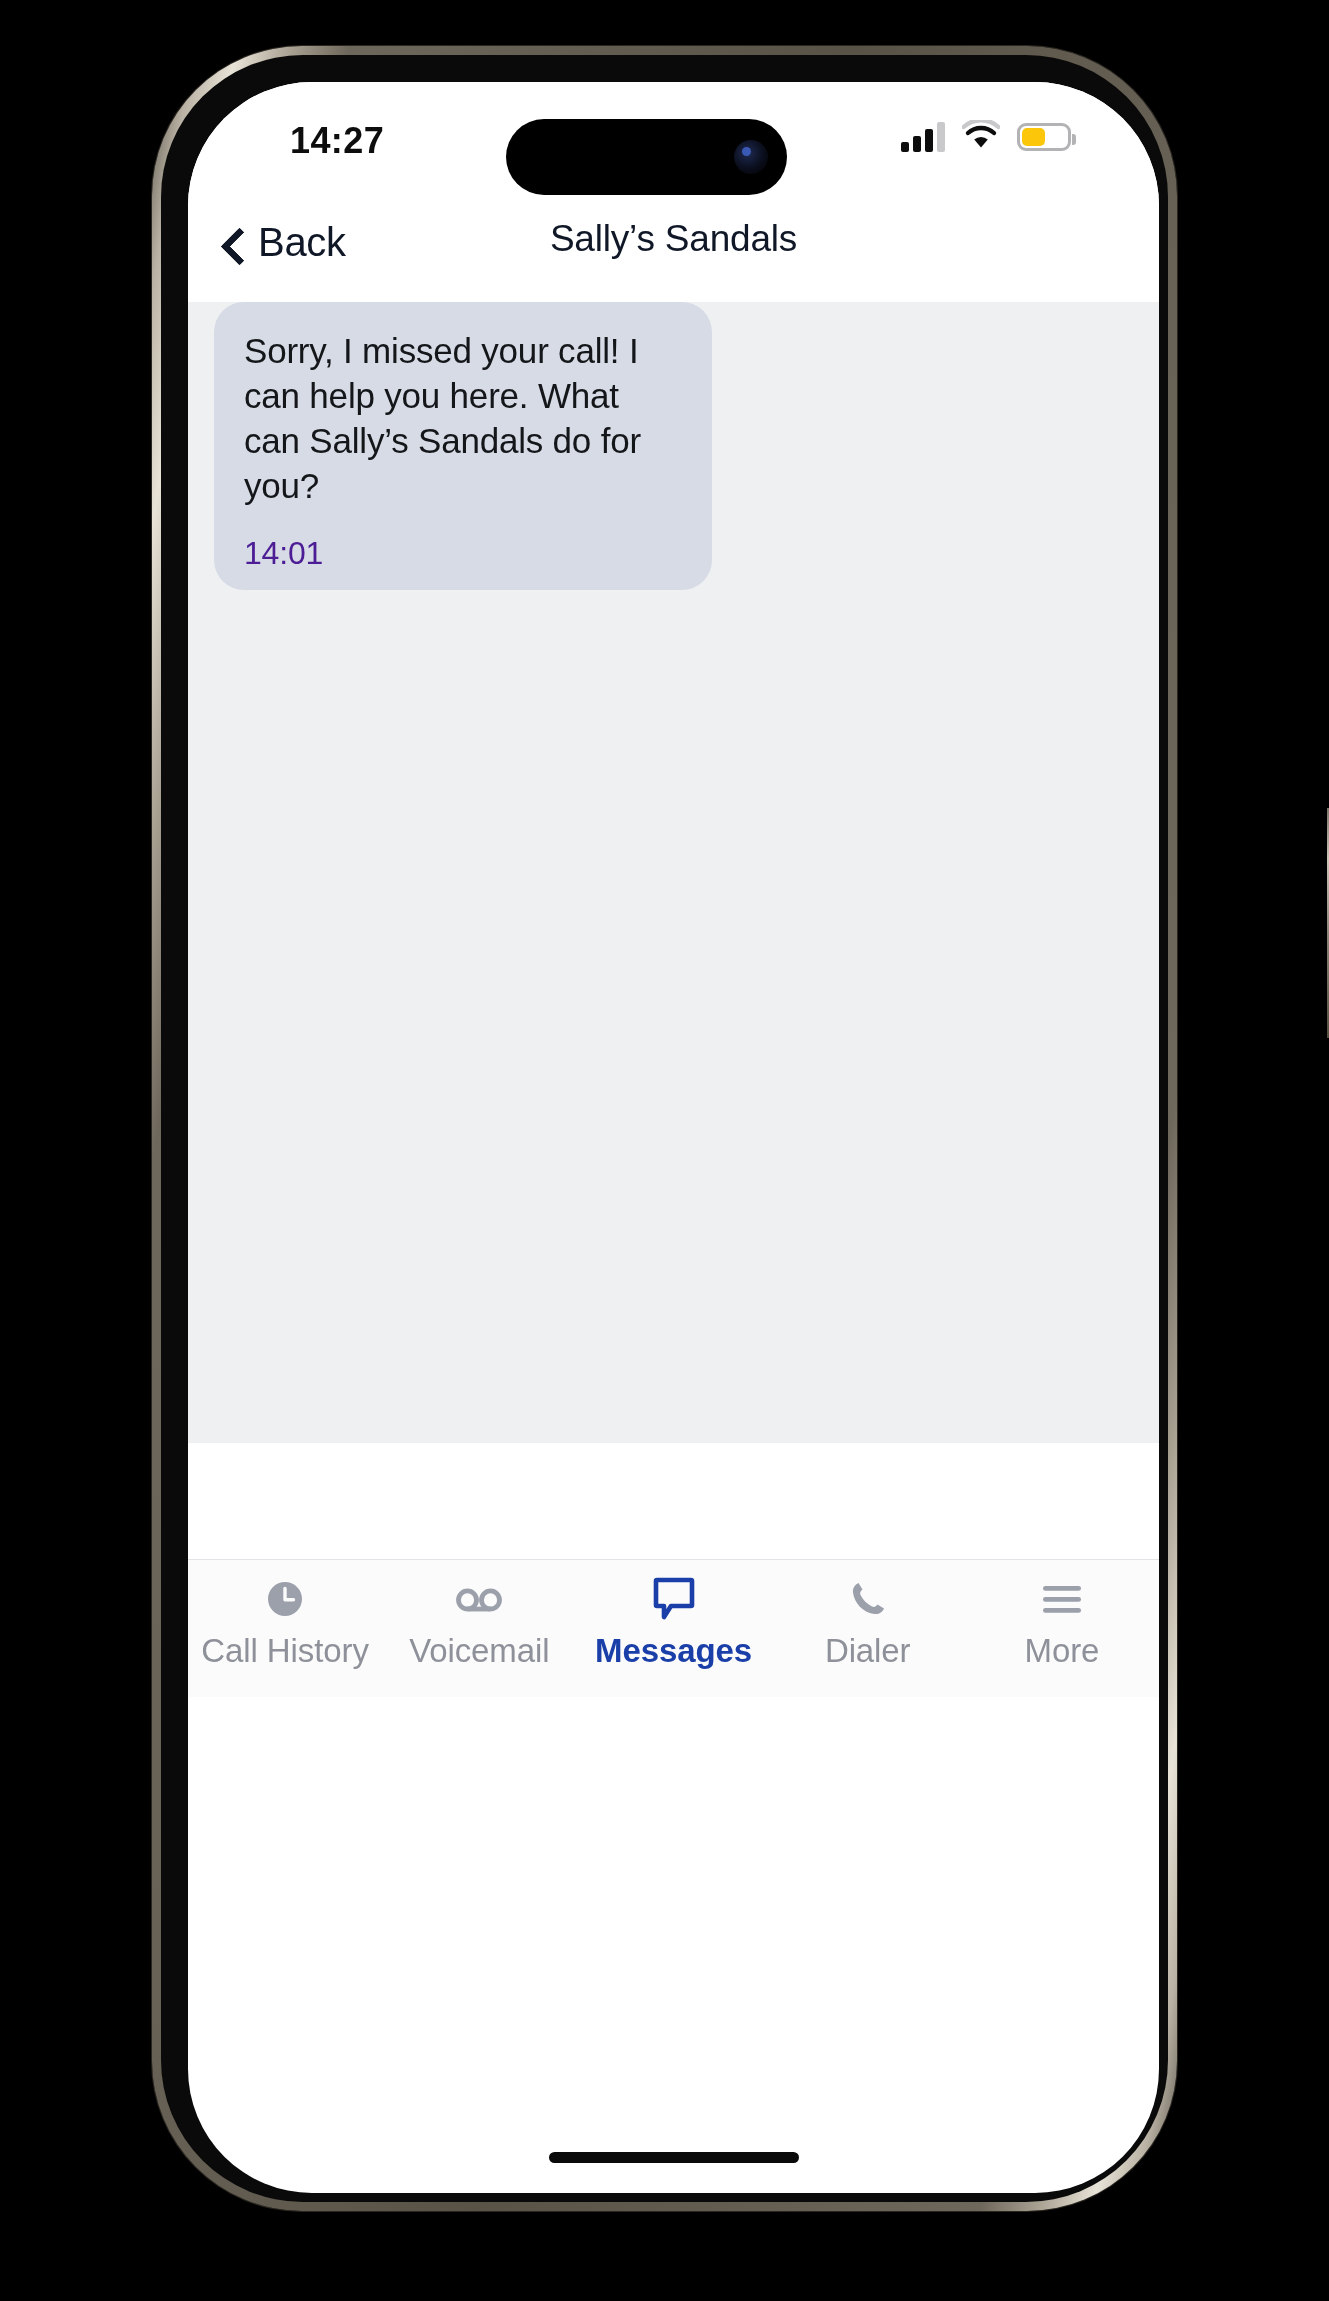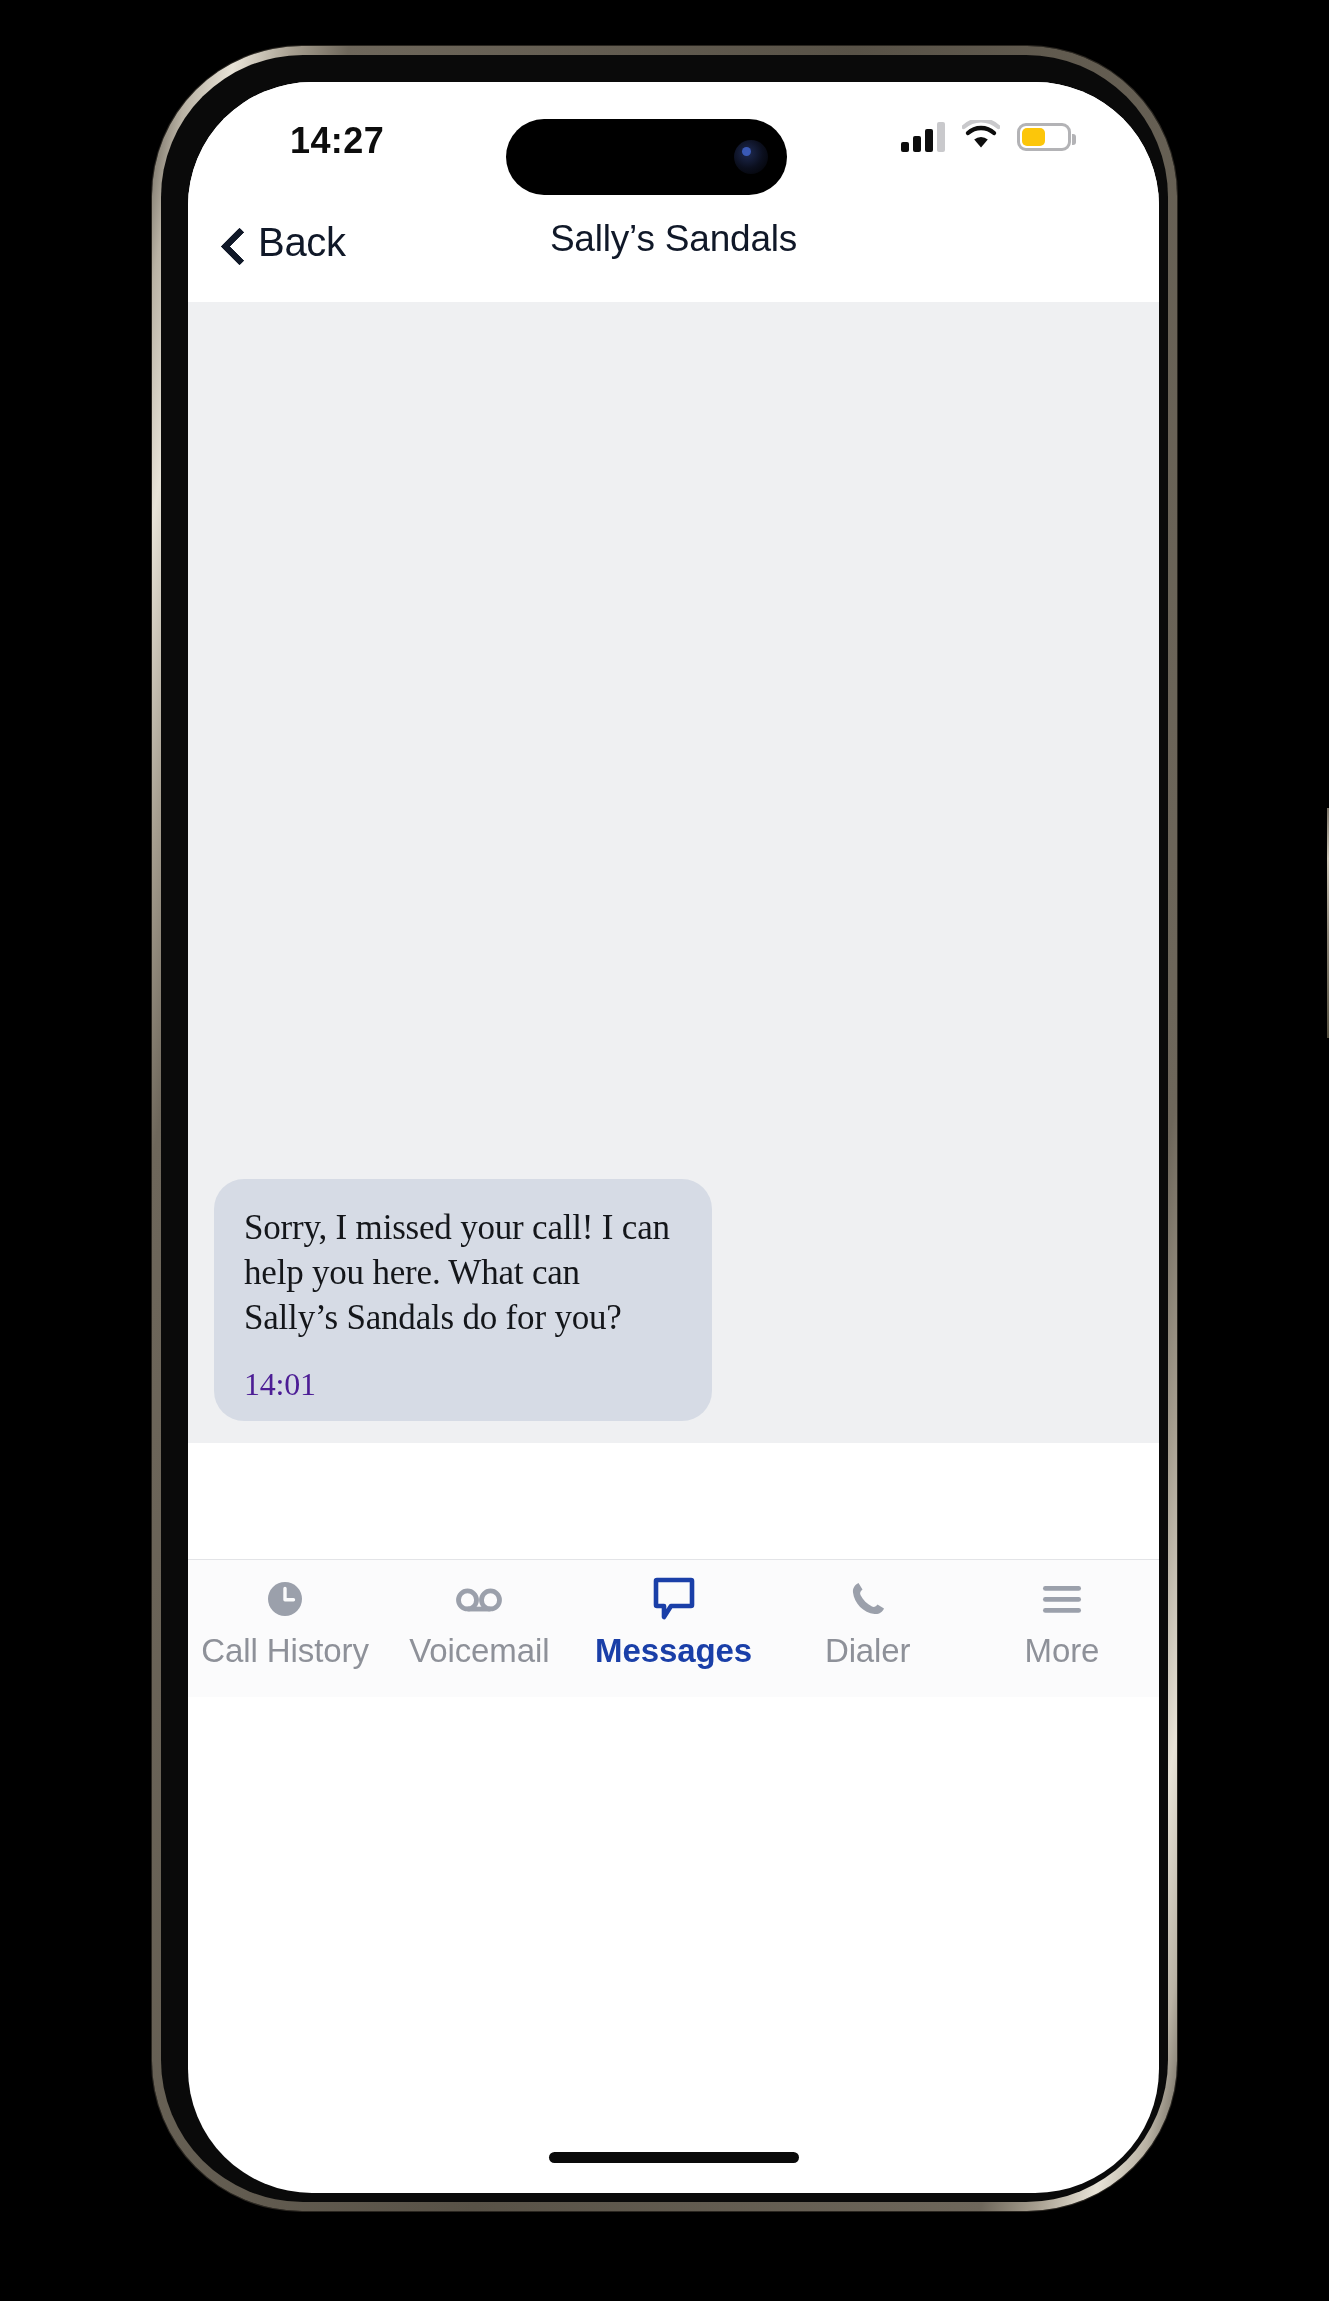--- a/index.html
+++ b/index.html
@@ -235,22 +235,20 @@
     position: absolute;
     left: 0;
     top: 220px;
     width: 971px;
     height: 1141px;
     background: #eff0f2;
     padding: 0 26px;
     box-sizing: border-box;
     display: flex;
     flex-direction: column;
-    justify-content: flex-end;
-    font-family: Liberation Serif, serif;
   }
 
   .bubble-row { display: flex; margin-bottom: 22px; }
   .bubble-row.incoming { justify-content: flex-start; }
   .bubble-row.outgoing { justify-content: flex-end; }
 
   .bubble {
     max-width: 498px;
     padding: 26px 30px 18px 30px;
     box-sizing: border-box;

